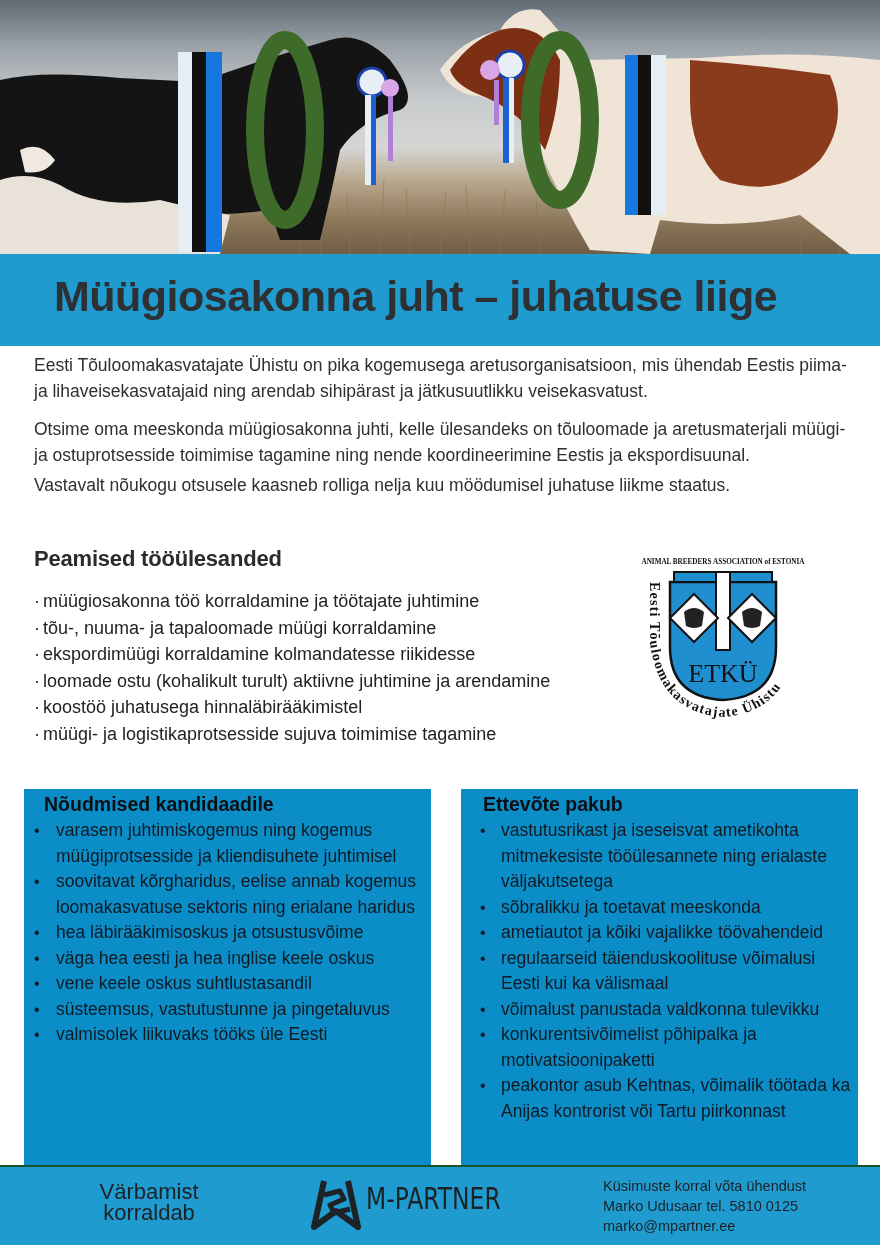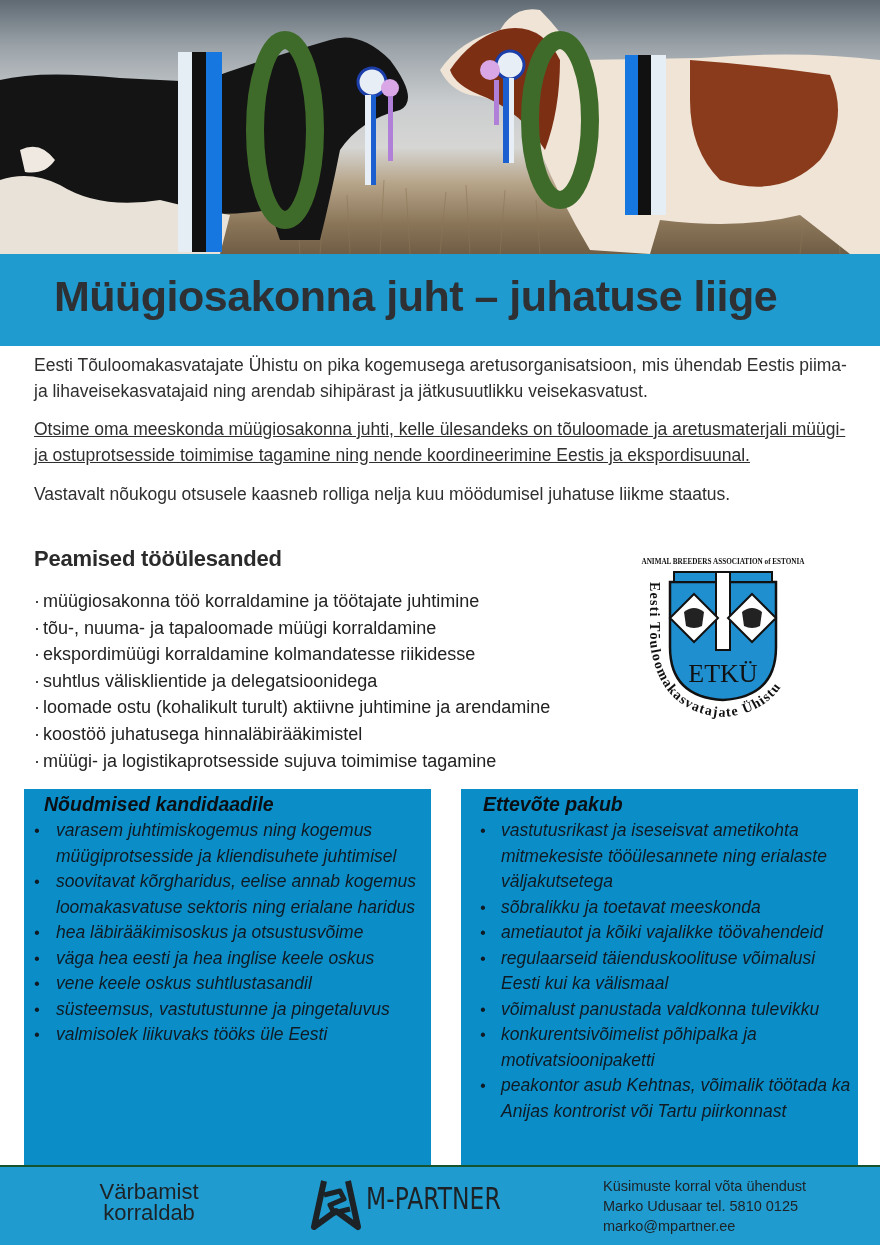--- a/index.html
+++ b/index.html
@@ -11,34 +11,34 @@
       background: linear-gradient(180deg, #5f6a73 0%, #9aa2a8 18%, #c9ccce 40%, #d6d6d4 58%, #b7a58a 72%, #8a7558 88%, #6f5d45 100%); }
     .hero svg { position: absolute; left: 0; top: 0; }
 
     
     .title-band { position: absolute; left: 0; top: 254px; width: 880px; height: 92px; background: #1f9bcf; }
     .title-band h1 { position: absolute; left: 34px; top: 18px; font-size: 43px; font-weight: bold; color: #2e3033; letter-spacing: -0.5px; white-space: nowrap; margin-left: 20px; }
 
     
     .intro { position: absolute; left: 34px; top: 352px; width: 820px; font-size: 17.5px; line-height: 26px; color: #2f2f2f; }
     .intro p { margin-bottom: 12px; }
-    .intro p.tight { margin-bottom: 13px; text-decoration: underline; }
+    .intro p.tight { margin-bottom: 4px; }
 
     
     .duties { position: absolute; left: 34px; top: 546px; width: 590px; }
     .duties h2 { font-size: 22px; font-weight: bold; color: #2b2b2b; margin-bottom: 16px; letter-spacing: -0.2px; }
     .duties ul { list-style: none; }
     .duties li { font-size: 18px; line-height: 26.6px; color: #222; white-space: nowrap; }
     .duties li .dot { display: inline-block; width: 9px; }
 
     
     .logo { position: absolute; left: 628px; top: 552px; width: 190px; height: 180px; }
 
     
-    .box { position: absolute; top: 789px; height: 390px; background: #0b8ec8; padding: 4px 0 0 0; color: #0f1a24; font-style: italic; }
+    .box { position: absolute; top: 789px; height: 390px; background: #0b8ec8; padding: 4px 0 0 0; color: #0f1a24; }
     .box.left { left: 24px; width: 407px; }
     .box.right { left: 461px; width: 397px; }
     .box h3 { font-size: 19.5px; font-weight: bold; color: #0b0f14; margin-left: 20px; margin-bottom: 2px; }
     .box.right h3 { margin-left: 22px; }
     .box ul { list-style: none; }
     .box li { position: relative; padding-left: 32px; font-size: 17.5px; line-height: 25.5px; color: #0f1a24; }
     .box.right li { padding-left: 40px; }
     .box li .bullet { position: absolute; left: 10px; top: 0; font-size: 16px; }
     .box.right li .bullet { left: 19px; }
 
@@ -115,21 +115,20 @@
   <p class="tight">Otsime oma meeskonda müügiosakonna juhti, kelle ülesandeks on tõuloomade ja aretusmaterjali müügi- ja ostuprotsesside toimimise tagamine ning nende koordineerimine Eestis ja ekspordisuunal.</p>
   <p>Vastavalt nõukogu otsusele kaasneb rolliga nelja kuu möödumisel juhatuse liikme staatus.</p>
 </div>
 
 <div class="duties">
   <h2>Peamised tööülesanded</h2>
   <ul>
     <li><span class="dot">·</span><span>müügiosakonna töö korraldamine ja töötajate juhtimine</span></li>
     <li><span class="dot">·</span><span>tõu-, nuuma- ja tapaloomade müügi korraldamine</span></li>
     <li><span class="dot">·</span><span>ekspordimüügi korraldamine kolmandatesse riikidesse</span></li>
-    <li><span class="dot">·</span><span>suhtlus välisklientide ja delegatsioonidega</span></li>
     <li><span class="dot">·</span><span>loomade ostu (kohalikult turult) aktiivne juhtimine ja arendamine</span></li>
     <li><span class="dot">·</span><span>koostöö juhatusega hinnaläbirääkimistel</span></li>
     <li><span class="dot">·</span><span>müügi- ja logistikaprotsesside sujuva toimimise tagamine</span></li>
   </ul>
 </div>
 
 <div class="logo">
   <svg width="190" height="180" viewBox="0 0 190 180">
     <defs>
       <path id="arcPath" d="M22 30 L22 90 Q30 160 95 165 Q160 160 168 90 L168 30"></path>

